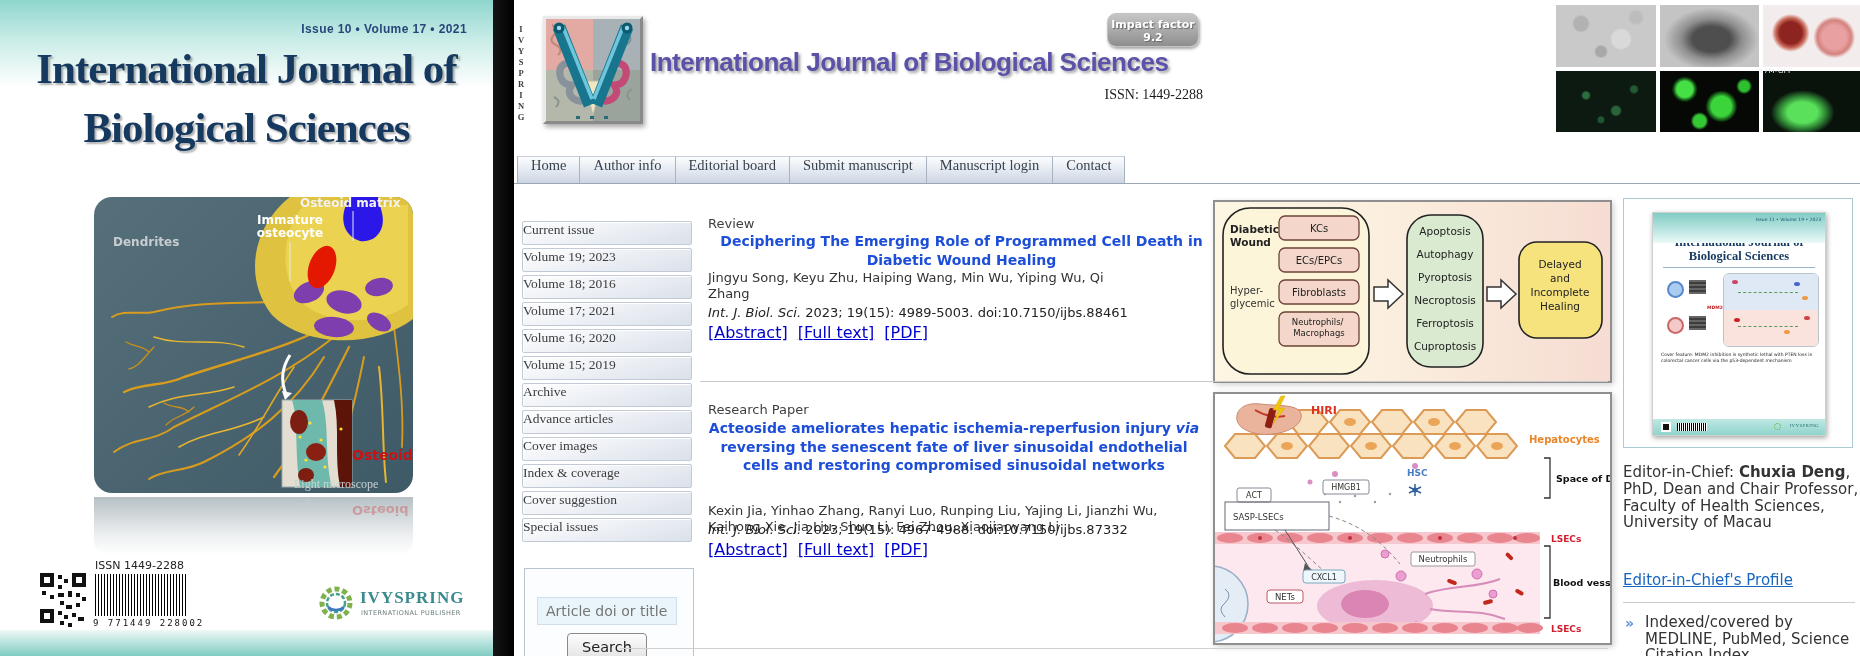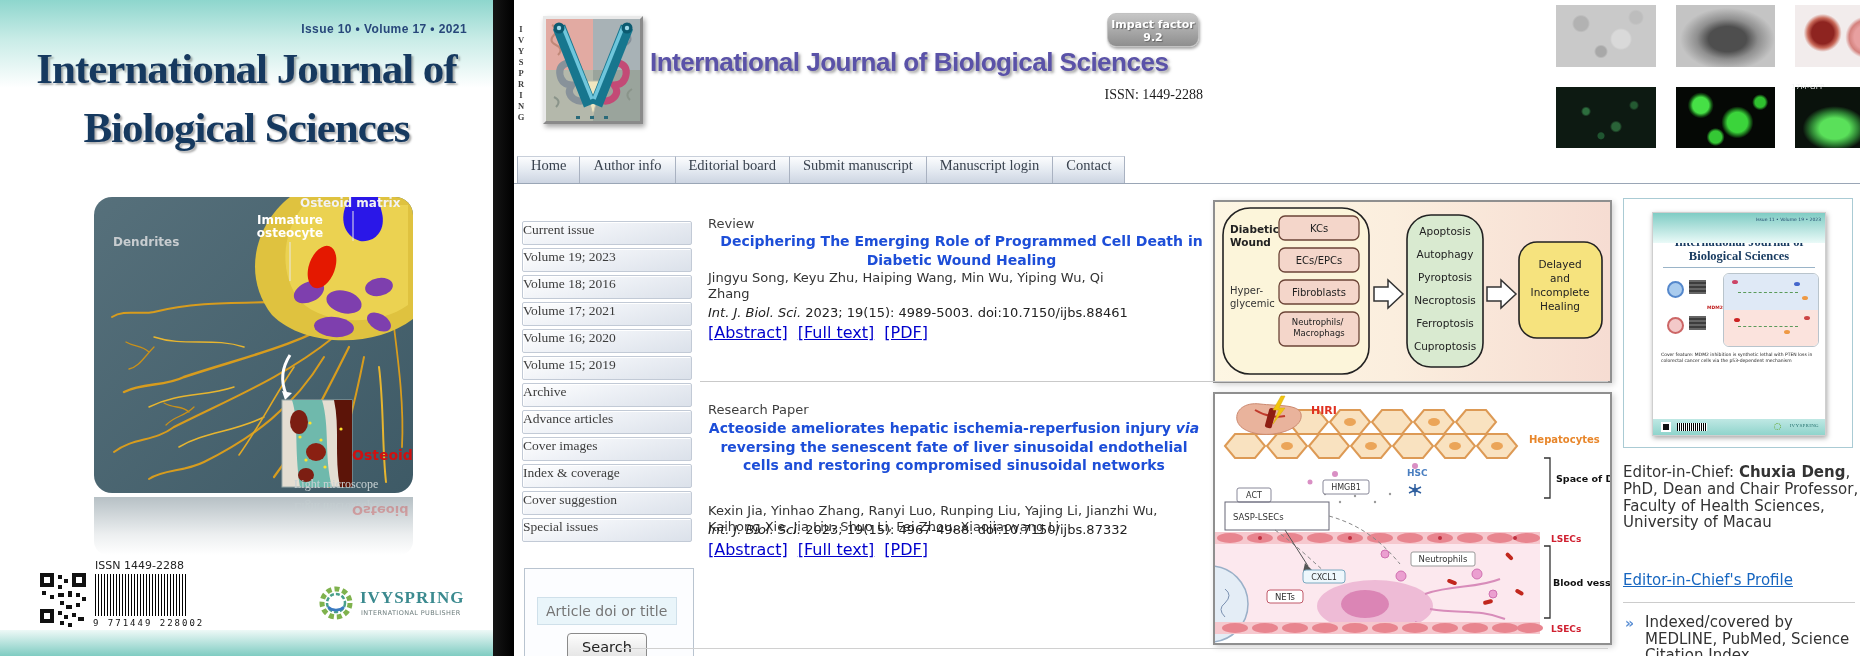--- a/index.html
+++ b/index.html
@@ -51,21 +51,21 @@
   .impact{left:1107px;top:13px;width:92px;height:34px;border-radius:9px;
      background:linear-gradient(180deg,#c6c6c6,#8e8e8e);border:1px solid #c2c2c2;
      box-shadow:1px 2px 3px rgba(0,0,0,.35);color:#fff;text-align:center;
      font:bold 11px/13px "DejaVu Sans",sans-serif;padding-top:4px;box-sizing:border-box;
      text-shadow:1px 1px 1px #666;}
   .site-issn{left:1003px;top:87px;width:200px;text-align:right;
      font:14px "Liberation Serif",serif;color:#1a1a1a;}
 
   
   .montage{left:1556px;top:5px;width:304px;height:127px;display:grid;
-     grid-template-columns:100px 99px 99px;grid-template-rows:62px 61px;gap:20px;background:#fff;}
+     grid-template-columns:100px 99px 99px;grid-template-rows:62px 61px;gap:4px;background:#fff;}
   .montage div{position:relative;}
   .mt1{background:#c9c9c9;background-image:
      radial-gradient(circle at 25% 30%,#b2b2b2 0 7px,transparent 9px),
      radial-gradient(circle at 65% 55%,#d9d9d9 0 9px,transparent 11px),
      radial-gradient(circle at 45% 75%,#a8a8a8 0 5px,transparent 7px),
      radial-gradient(circle at 80% 20%,#bdbdbd 0 6px,transparent 8px);}
   .mt2{background:#c2c2c2;background-image:
      radial-gradient(ellipse at 52% 55%,#4e4e4e 0 26%,#8f8f8f 42%,#c4c4c4 65%);}
   .mt3{background:#f2ecec;background-image:
      radial-gradient(circle at 28% 45%,#8e2420 0 11px,#c96a5a 15px,transparent 19px),

